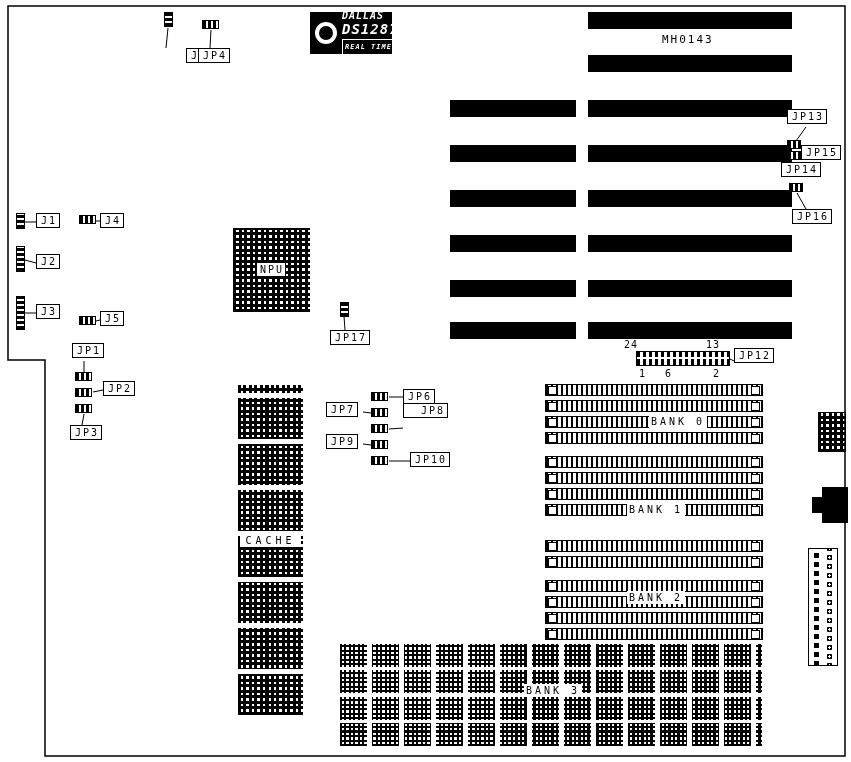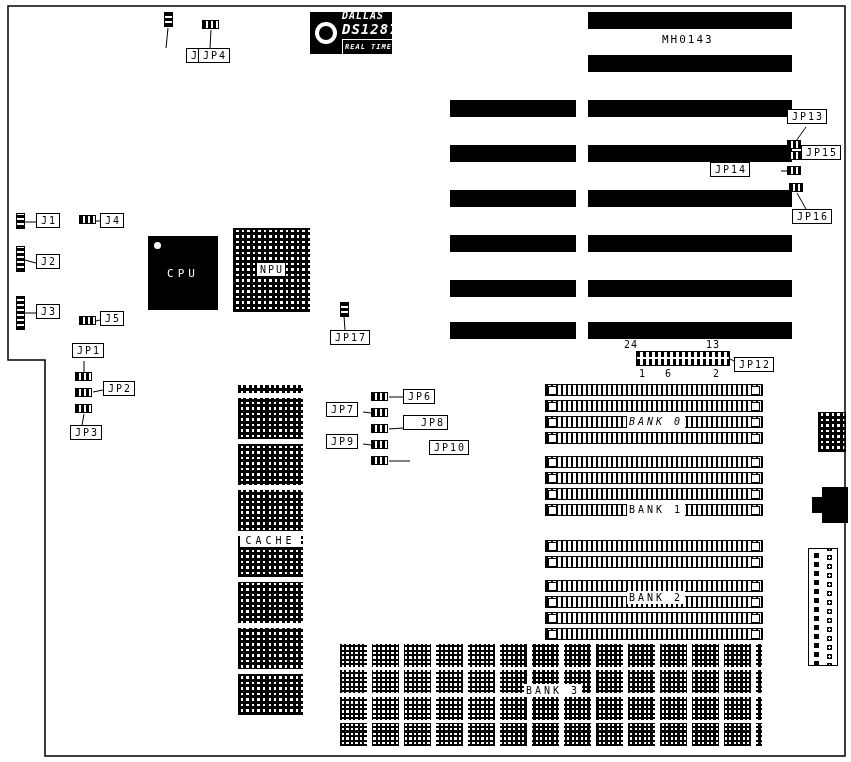--- a/index.html
+++ b/index.html
@@ -153,45 +153,41 @@
   <div class="slot" style="left:588px;top:235px;width:204px;height:17px;"></div>
   <div class="slot" style="left:450px;top:280px;width:126px;height:17px;"></div>
   <div class="slot" style="left:588px;top:280px;width:204px;height:17px;"></div>
   <div class="slot" style="left:450px;top:322px;width:126px;height:17px;"></div>
   <div class="slot" style="left:588px;top:322px;width:204px;height:17px;"></div>
 
   <div class="lbl" style="left:787px;top:109px;">JP13</div>
   <div class="jmp-h" style="left:787px;top:140px;width:14px;"></div>
   <div class="lbl" style="left:801px;top:145px;">JP15</div>
   <div class="jmp-h" style="left:787px;top:151px;width:14px;"></div>
-  <div class="lbl" style="left:710px;top:162px;">JP14</div>
+  <div class="lbl" style="left:781px;top:162px;">JP14</div>
   <div class="jmp-h" style="left:787px;top:166px;width:14px;"></div>
   <div class="jmp-h" style="left:789px;top:183px;width:14px;"></div>
   <div class="lbl" style="left:792px;top:209px;">JP16</div>
 
   <div class="jmp-v" style="left:164px;top:12px;"></div>
   <div class="lbl" style="left:150px;top:48px;margin-left:36px;">JP5</div>
   <div class="jmp-h" style="left:202px;top:20px;"></div>
   <div class="lbl" style="left:198px;top:48px;">JP4</div>
 
   <div class="jmp-v" style="left:16px;top:213px;height:16px;"></div>
   <div class="lbl" style="left:36px;top:213px;">J1</div>
   <div class="jmp-h" style="left:79px;top:215px;"></div>
   <div class="lbl" style="left:100px;top:213px;">J4</div>
   <div class="jmp-v" style="left:16px;top:246px;height:26px;"></div>
   <div class="lbl" style="left:36px;top:254px;">J2</div>
   <div class="jmp-v" style="left:16px;top:296px;height:34px;"></div>
   <div class="lbl" style="left:36px;top:304px;">J3</div>
   <div class="jmp-h" style="left:79px;top:316px;"></div>
   <div class="lbl" style="left:100px;top:311px;">J5</div>
 
-  <div class="cpu" style="left:148px;top:236px;width:70px;height:74px;">
-    <span class="cpu-dot"></span>
-    <span>CPU</span>
-  </div>
   <div class="pingrid" style="left:233px;top:228px;width:77px;height:84px;"></div>
   <div class="npu-label" style="left:256px;top:262px;">NPU</div>
 
   <div class="jmp-v" style="left:340px;top:302px;"></div>
   <div class="lbl" style="left:330px;top:330px;">JP17</div>
 
   <div class="lbl" style="left:72px;top:343px;">JP1</div>
   <div class="jmp-h" style="left:75px;top:372px;"></div>
   <div class="jmp-h" style="left:75px;top:388px;"></div>
   <div class="lbl" style="left:103px;top:381px;">JP2</div>
@@ -199,39 +195,39 @@
   <div class="lbl" style="left:70px;top:425px;">JP3</div>
 
   <div class="cachefield" style="left:238px;top:385px;width:65px;height:330px;"></div>
   <div class="banklabel" style="left:240px;top:534px;width:61px;letter-spacing:4px;">CACHE</div>
 
   <div class="jmp-h" style="left:371px;top:392px;"></div>
   <div class="lbl" style="left:403px;top:389px;">JP6</div>
   <div class="lbl" style="left:326px;top:402px;">JP7</div>
   <div class="jmp-h" style="left:371px;top:408px;"></div>
   <div class="jmp-h" style="left:371px;top:424px;"></div>
-  <div class="lbl" style="left:403px;top:415px;padding-left:17px;">JP8</div>
+  <div class="lbl" style="left:403px;top:403px;padding-left:17px;">JP8</div>
   <div class="lbl" style="left:326px;top:434px;">JP9</div>
   <div class="jmp-h" style="left:371px;top:440px;"></div>
   <div class="jmp-h" style="left:371px;top:456px;"></div>
-  <div class="lbl" style="left:410px;top:440px;margin-left:19px;">JP10</div>
+  <div class="lbl" style="left:410px;top:452px;">JP10</div>
 
   <div class="num" style="left:624px;top:339px;">24</div>
   <div class="num" style="left:706px;top:339px;">13</div>
   <div class="header-strip" style="left:636px;top:351px;width:94px;height:15px;"></div>
   <div class="num" style="left:639px;top:368px;">1</div>
   <div class="num" style="left:665px;top:368px;">6</div>
   <div class="num" style="left:713px;top:368px;">2</div>
-  <div class="lbl" style="left:734px;top:357px;">JP12</div>
+  <div class="lbl" style="left:734px;top:348px;">JP12</div>
 
   <div class="simm" style="left:545px;top:384px;"></div>
   <div class="simm" style="left:545px;top:400px;"></div>
   <div class="simm" style="left:545px;top:416px;"></div>
   <div class="simm" style="left:545px;top:432px;"></div>
-  <div class="banklabel" style="left:627px;top:415px;font-style:italic;">BANK 0</div>
+  <div class="banklabel" style="left:649px;top:415px;">BANK 0</div>
 
   <div class="simm" style="left:545px;top:456px;"></div>
   <div class="simm" style="left:545px;top:472px;"></div>
   <div class="simm" style="left:545px;top:488px;"></div>
   <div class="simm" style="left:545px;top:504px;"></div>
   <div class="banklabel" style="left:627px;top:503px;">BANK 1</div>
 
   <div class="simm" style="left:545px;top:540px;"></div>
   <div class="simm" style="left:545px;top:556px;"></div>
   <div class="simm" style="left:545px;top:580px;"></div>

